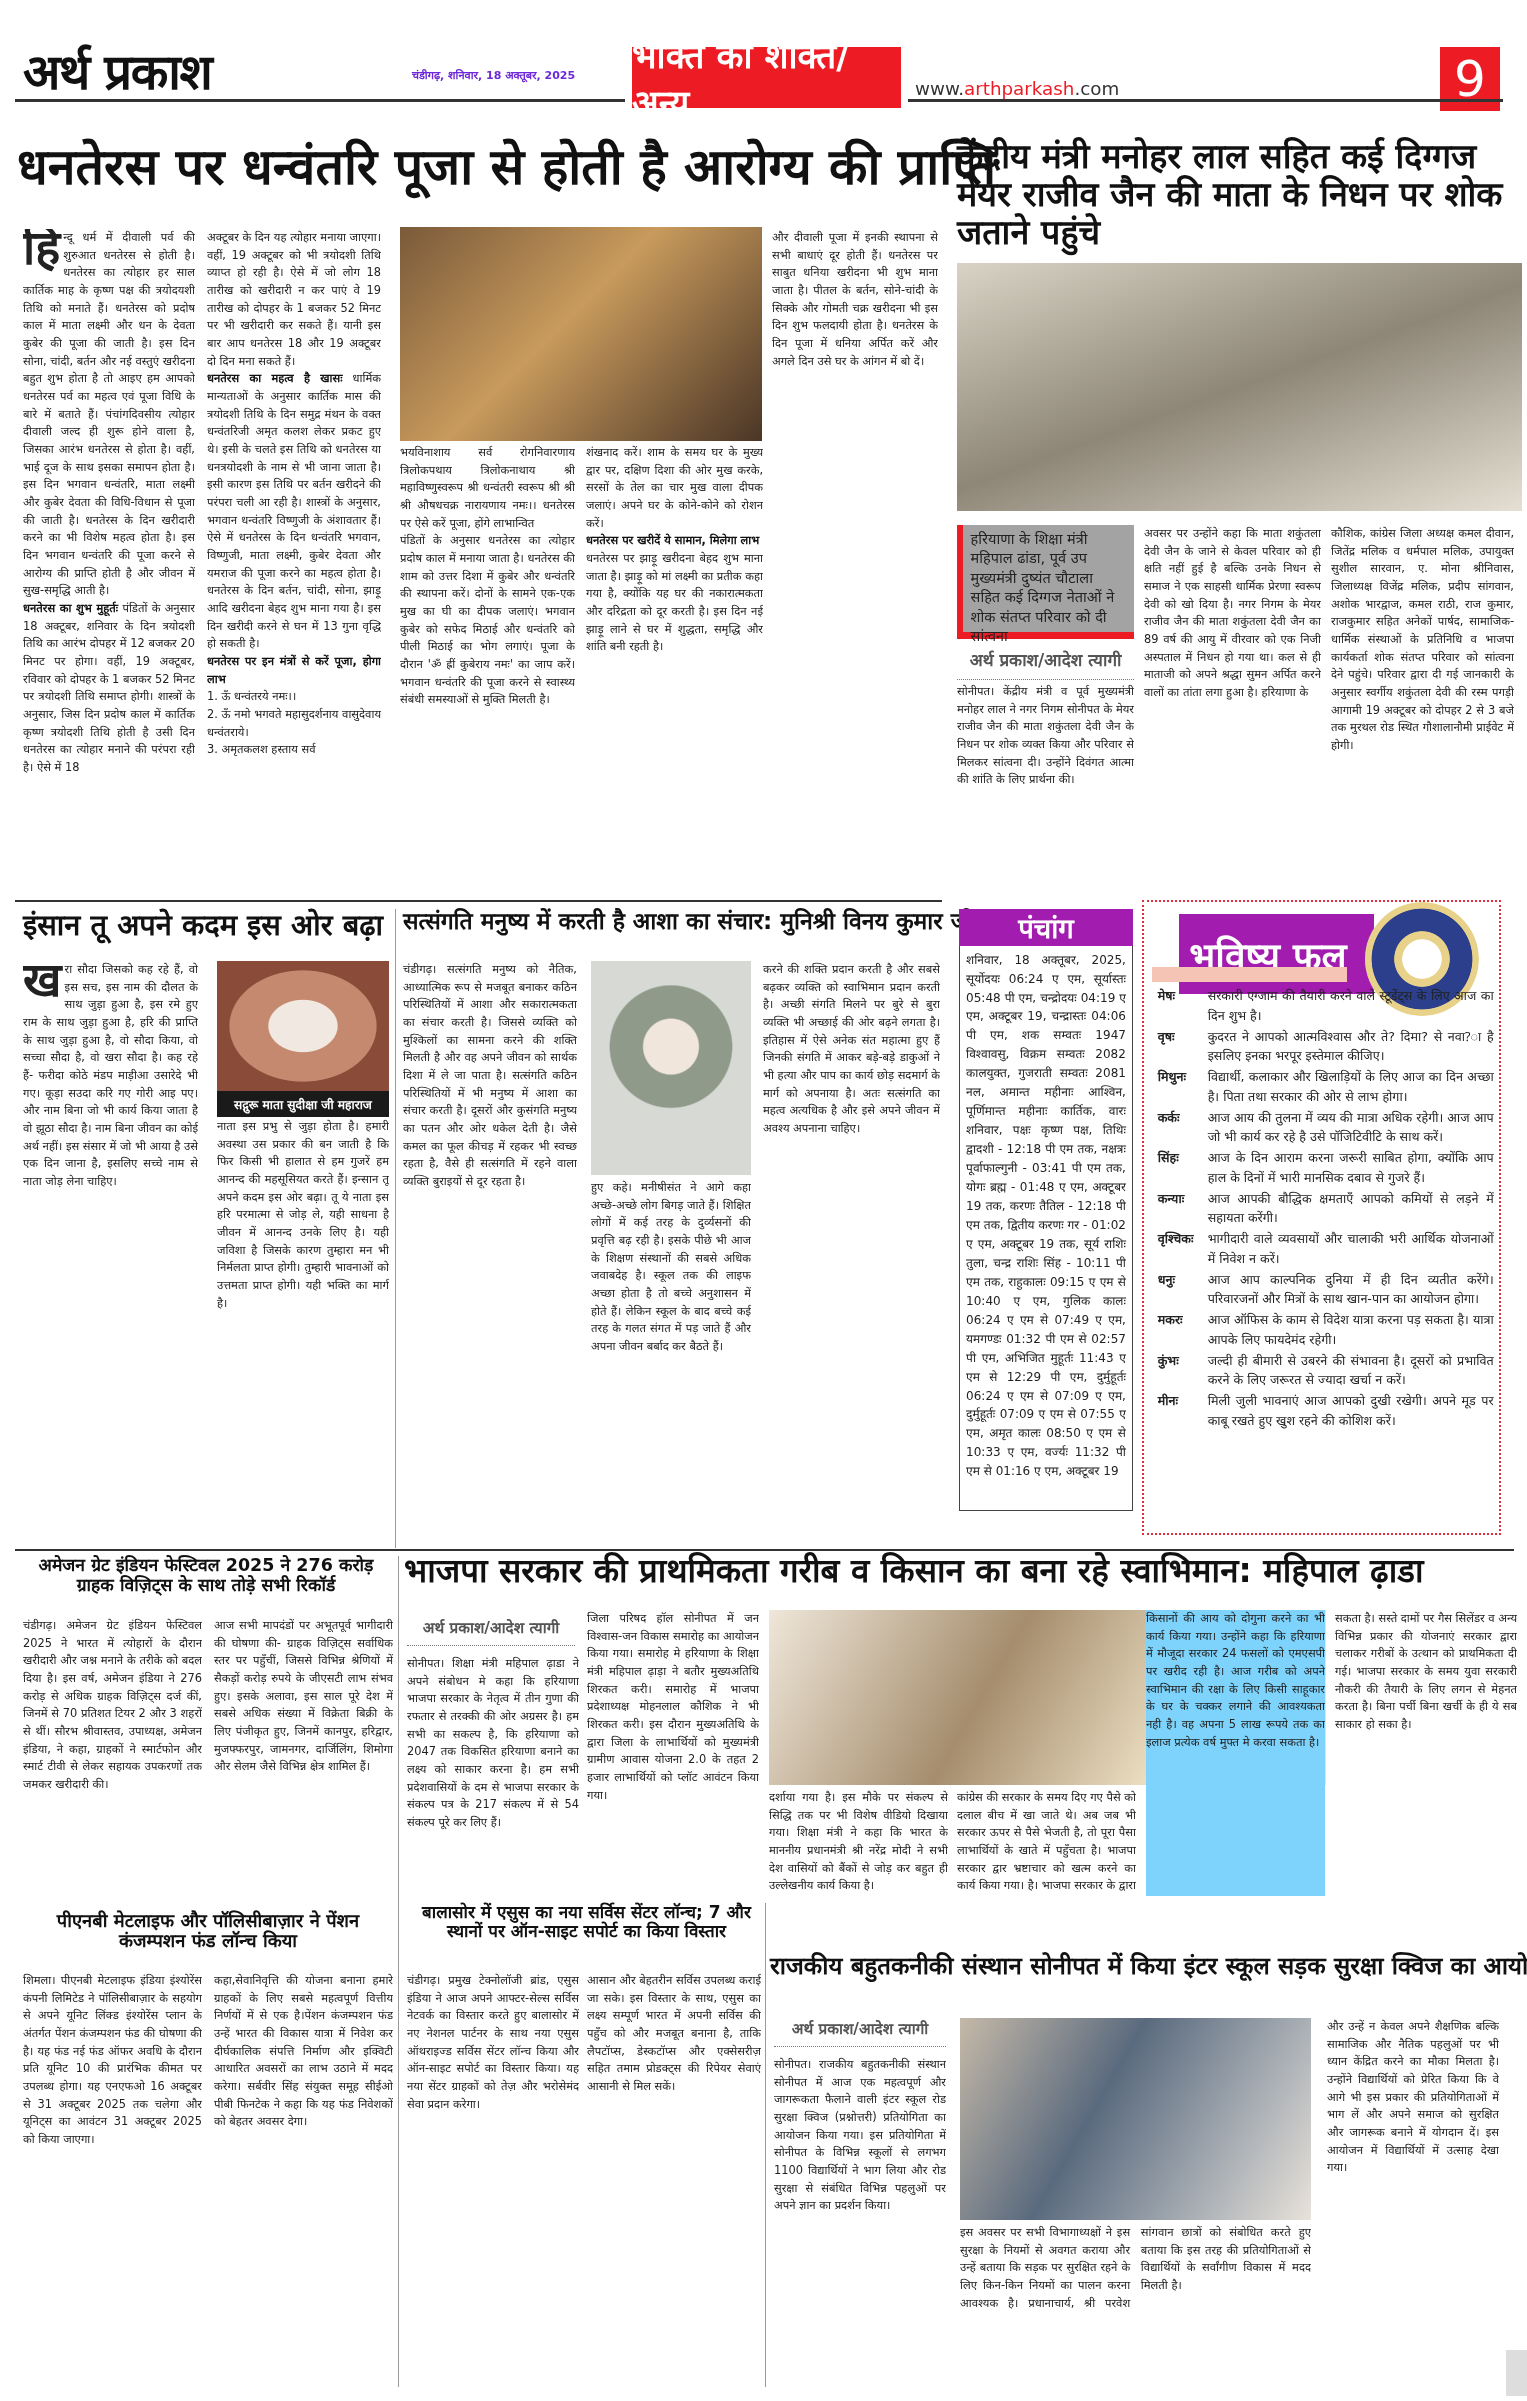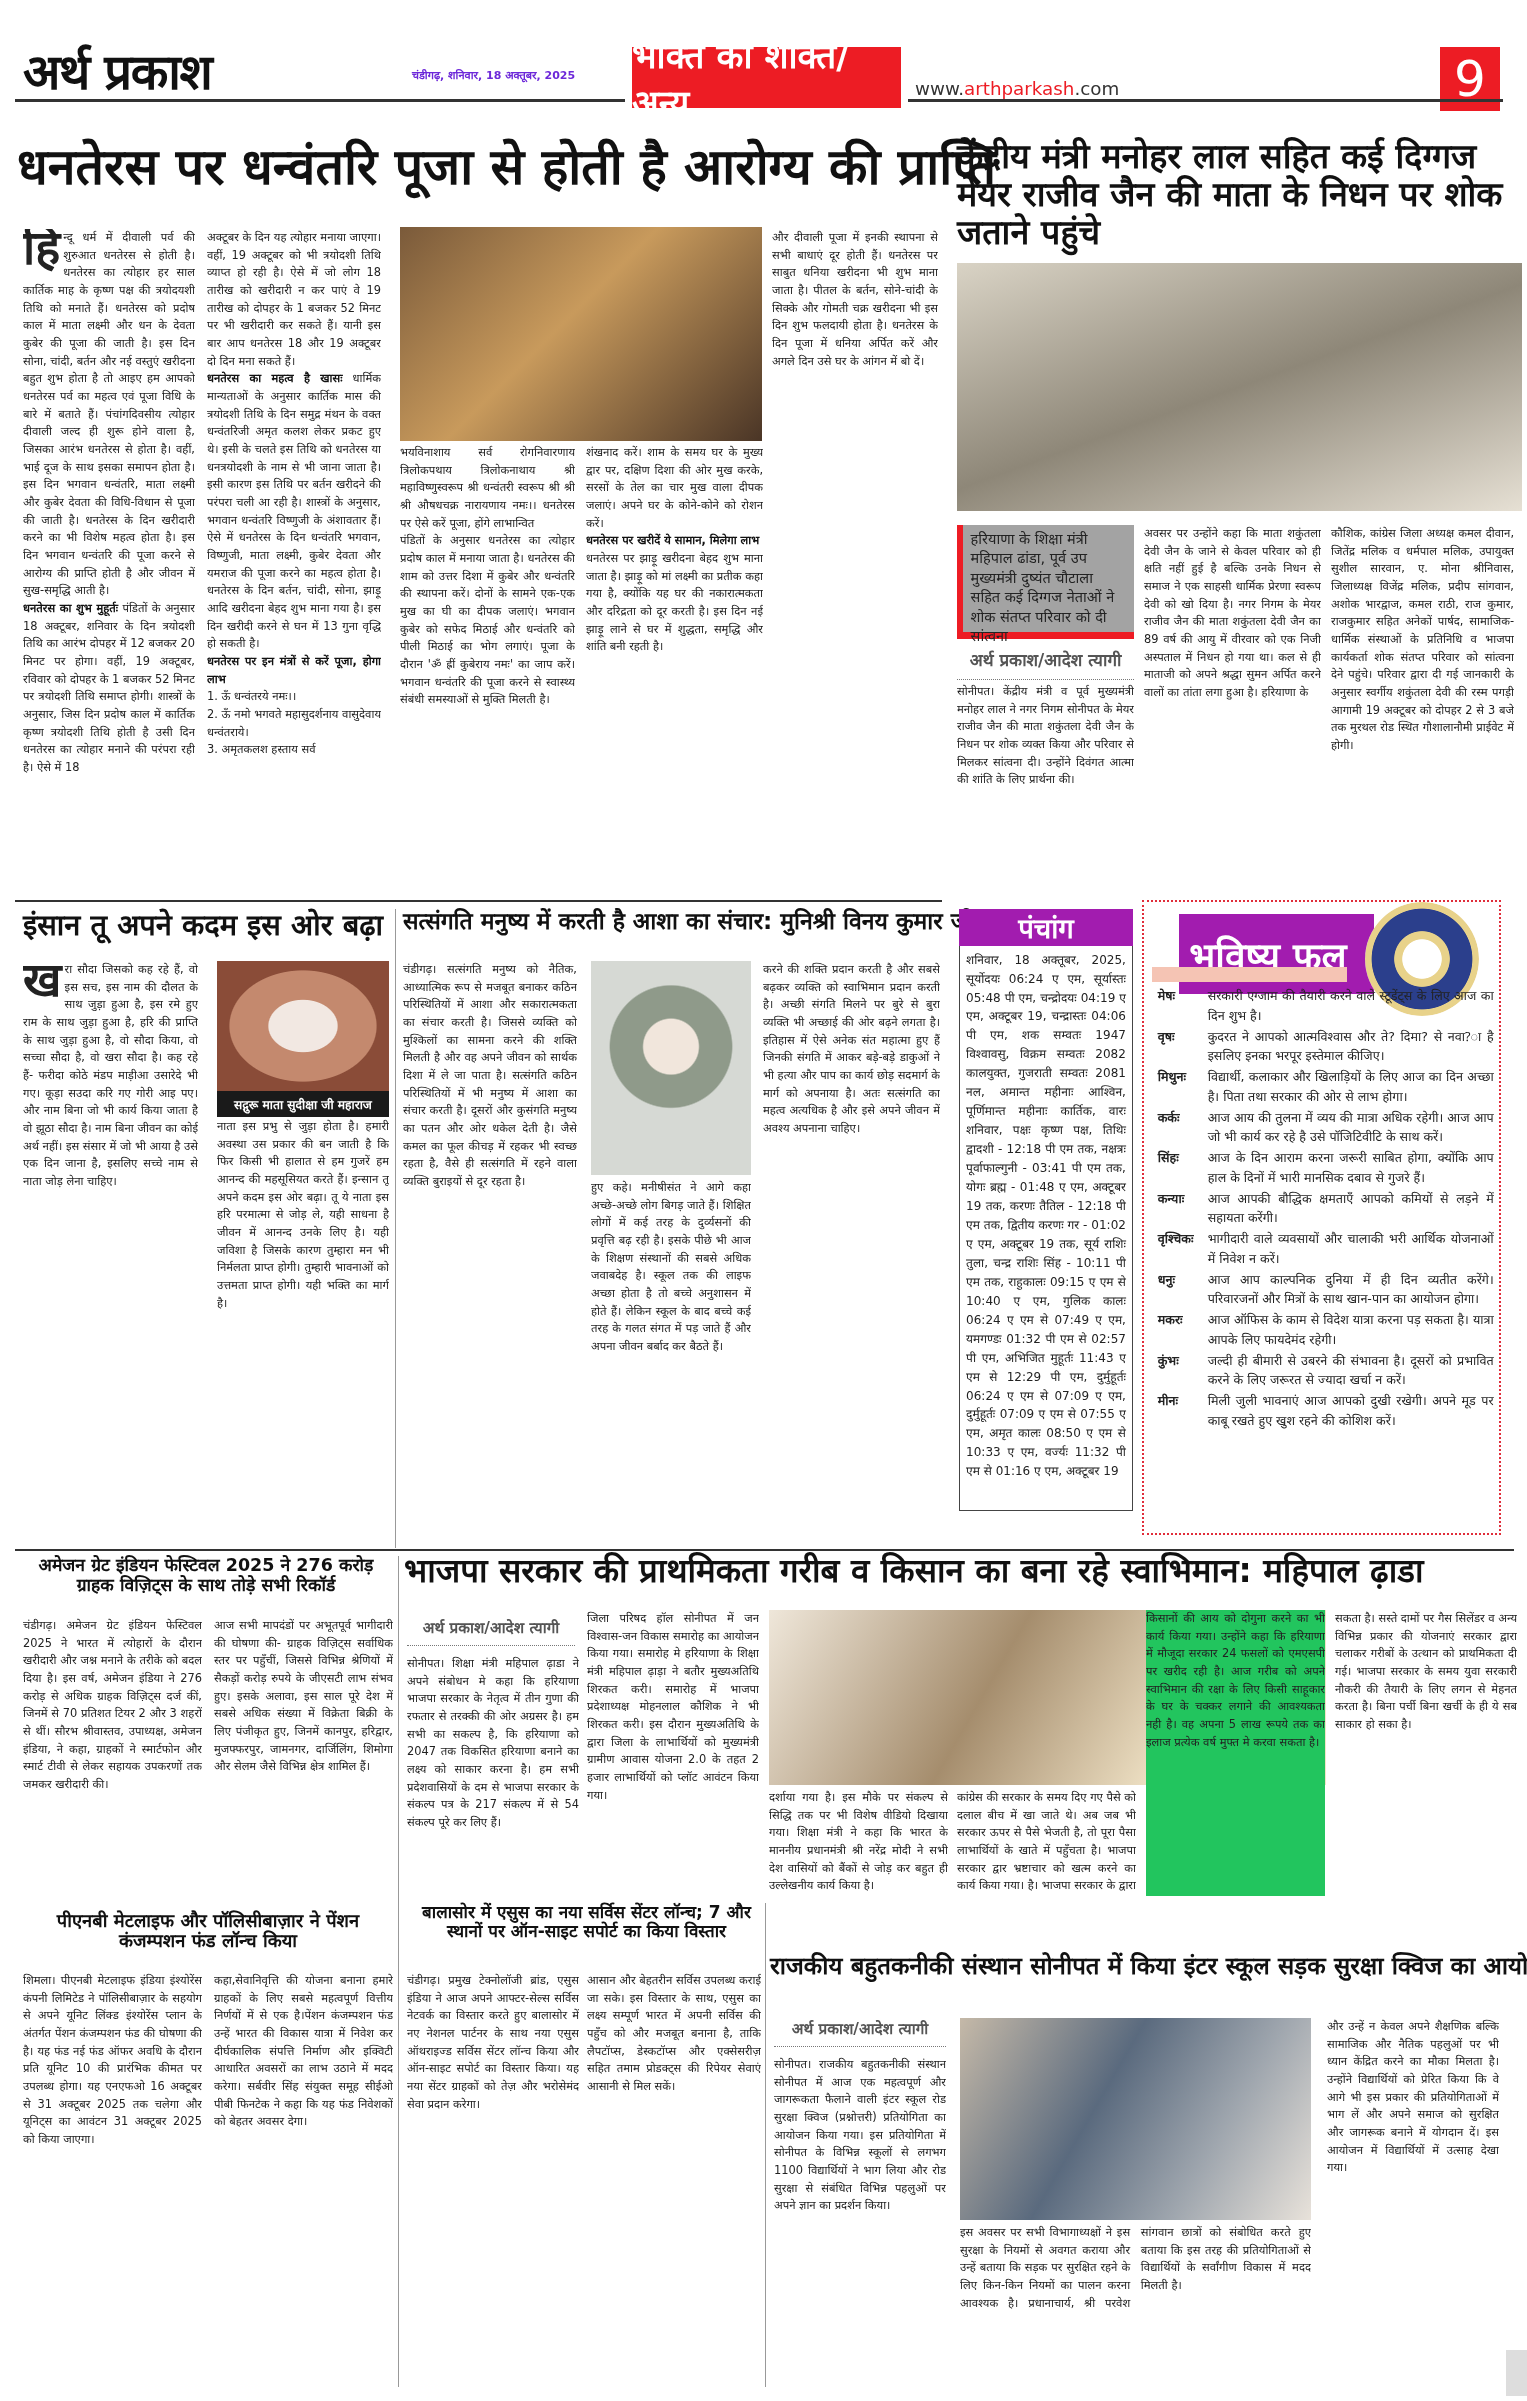--- a/index.html
+++ b/index.html
@@ -154,21 +154,21 @@
 <div class="abs col-text" style="left:214px; top:1972px; width:179px; height:412px;">कहा,सेवानिवृत्ति की योजना बनाना हमारे ग्राहकों के लिए सबसे महत्वपूर्ण वित्तीय निर्णयों में से एक है।पेंशन कंजम्पशन फंड उन्हें भारत की विकास यात्रा में निवेश कर दीर्घकालिक संपत्ति निर्माण और इक्विटी आधारित अवसरों का लाभ उठाने में मदद करेगा। सर्बवीर सिंह संयुक्त समूह सीईओ पीबी फिनटेक ने कहा कि यह फंड निवेशकों को बेहतर अवसर देगा।</div>
 <div class="abs vline" style="left:398px; top:1556px; height:831px;"></div>
 
 <div class="abs headline" style="left:404px; top:1553px; width:1114px; font-size:33px; white-space:nowrap;">भाजपा सरकार की प्राथमिकता गरीब व किसान का बना रहे स्वाभिमान: महिपाल ढ़ाडा</div>
 <div class="abs byline" style="left:407px; top:1617px; width:168px; font-size:15.3px;">अर्थ प्रकाश/आदेश त्यागी</div>
 <div class="abs col-text" style="left:407px; top:1655px; width:172px; height:236px;">सोनीपत। शिक्षा मंत्री महिपाल ढ़ाडा ने अपने संबोधन मे कहा कि हरियाणा भाजपा सरकार के नेतृत्व में तीन गुणा की रफतार से तरक्की की ओर अग्रसर है। हम सभी का सकल्प है, कि हरियाणा को 2047 तक विकसित हरियाणा बनाने का लक्ष्य को साकार करना है। हम सभी प्रदेशवासियों के दम से भाजपा सरकार के संकल्प पत्र के 217 संकल्प में से 54 संकल्प पूरे कर लिए हैं।</div>
 <div class="abs col-text" style="left:587px; top:1610px; width:172px; height:282px;">जिला परिषद हॉल सोनीपत में जन विश्वास-जन विकास समारोह का आयोजन किया गया। समारोह मे हरियाणा के शिक्षा मंत्री महिपाल ढ़ाड़ा ने बतौर मुख्यअतिथि शिरकत करी। समारोह में भाजपा प्रदेशाध्यक्ष मोहनलाल कौशिक ने भी शिरकत करी। इस दौरान मुख्यअतिथि के द्वारा जिला के लाभार्थियों को मुख्यमंत्री ग्रामीण आवास योजना 2.0 के तहत 2 हजार लाभार्थियों को प्लॉट आवंटन किया गया।</div>
 <div class="abs photo crowd" style="left:769px; top:1610px; width:557px; height:175px;"></div>
 <div class="abs col-text" style="left:769px; top:1789px; width:179px; height:107px;">दर्शाया गया है। इस मौके पर संकल्प से सिद्धि तक पर भी विशेष वीडियो दिखाया गया। शिक्षा मंत्री ने कहा कि भारत के माननीय प्रधानमंत्री श्री नरेंद्र मोदी ने सभी देश वासियों को बैंकों से जोड़ कर बहुत ही उल्लेखनीय कार्य किया है।</div>
 <div class="abs col-text" style="left:957px; top:1789px; width:179px; height:107px;">कांग्रेस की सरकार के समय दिए गए पैसे को दलाल बीच में खा जाते थे। अब जब भी सरकार ऊपर से पैसे भेजती है, तो पूरा पैसा लाभार्थियों के खाते में पहुँचता है। भाजपा सरकार द्वार भ्रष्टाचार को खत्म करने का कार्य किया गया। है। भाजपा सरकार के द्वारा</div>
-<div class="abs col-text" style="left:1146px; top:1610px; width:179px; height:286px; background:#22c55e;">किसानों की आय को दोगुना करने का भी कार्य किया गया। उन्होंने कहा कि हरियाणा में मौजूदा सरकार 24 फसलों को एमएसपी पर खरीद रही है। आज गरीब को अपने स्वाभिमान की रक्षा के लिए किसी साहूकार के घर के चक्कर लगाने की आवश्यकता नही है। वह अपना 5 लाख रूपये तक का इलाज प्रत्येक वर्ष मुफ्त मे करवा सकता है।</div>
+<div class="abs col-text" style="left:1146px; top:1610px; width:179px; height:286px; background:#7dd3fc;">किसानों की आय को दोगुना करने का भी कार्य किया गया। उन्होंने कहा कि हरियाणा में मौजूदा सरकार 24 फसलों को एमएसपी पर खरीद रही है। आज गरीब को अपने स्वाभिमान की रक्षा के लिए किसी साहूकार के घर के चक्कर लगाने की आवश्यकता नही है। वह अपना 5 लाख रूपये तक का इलाज प्रत्येक वर्ष मुफ्त मे करवा सकता है।</div>
 <div class="abs col-text" style="left:1335px; top:1610px; width:182px; height:286px;">सकता है। सस्ते दामों पर गैस सिलेंडर व अन्य विभिन्न प्रकार की योजनाएं सरकार द्वारा चलाकर गरीबों के उत्थान को प्राथमिकता दी गई। भाजपा सरकार के समय युवा सरकारी नौकरी की तैयारी के लिए लगन से मेहनत करता है। बिना पर्ची बिना खर्ची के ही ये सब साकार हो सका है।</div>
 
 <div class="abs headline" style="left:407px; top:1903px; width:359px; font-size:17px; text-align:center;">बालासोर में एसुस का नया सर्विस सेंटर लॉन्च; 7 और स्थानों पर ऑन-साइट सपोर्ट का किया विस्तार</div>
 <div class="abs col-text" style="left:407px; top:1972px; width:172px; height:412px;">चंडीगढ़। प्रमुख टेक्नोलॉजी ब्रांड, एसुस इंडिया ने आज अपने आफ्टर-सेल्स सर्विस नेटवर्क का विस्तार करते हुए बालासोर में नए नेशनल पार्टनर के साथ नया एसुस ऑथराइज्ड सर्विस सेंटर लॉन्च किया और ऑन-साइट सपोर्ट का विस्तार किया। यह नया सेंटर ग्राहकों को तेज़ और भरोसेमंद सेवा प्रदान करेगा।</div>
 <div class="abs col-text" style="left:587px; top:1972px; width:174px; height:412px;">आसान और बेहतरीन सर्विस उपलब्ध कराई जा सके। इस विस्तार के साथ, एसुस का लक्ष्य सम्पूर्ण भारत में अपनी सर्विस की पहुँच को और मजबूत बनाना है, ताकि लैपटॉप्स, डेस्कटॉप्स और एक्सेसरीज़ सहित तमाम प्रोडक्ट्स की रिपेयर सेवाएं आसानी से मिल सकें।</div>
 <div class="abs vline" style="left:765px; top:1903px; height:484px;"></div>
 
 <div class="abs headline" style="left:770px; top:1953px; width:748px; font-size:24px; white-space:nowrap;">राजकीय बहुतकनीकी संस्थान सोनीपत में किया इंटर स्कूल सड़क सुरक्षा क्विज का आयोजन</div>
 <div class="abs byline" style="left:774px; top:2018px; width:172px; font-size:15.3px;">अर्थ प्रकाश/आदेश त्यागी</div>
 <div class="abs col-text" style="left:774px; top:2056px; width:172px; height:328px;">सोनीपत। राजकीय बहुतकनीकी संस्थान सोनीपत में आज एक महत्वपूर्ण और जागरूकता फैलाने वाली इंटर स्कूल रोड सुरक्षा क्विज (प्रश्नोत्तरी) प्रतियोगिता का आयोजन किया गया। इस प्रतियोगिता में सोनीपत के विभिन्न स्कूलों से लगभग 1100 विद्यार्थियों ने भाग लिया और रोड सुरक्षा से संबंधित विभिन्न पहलुओं पर अपने ज्ञान का प्रदर्शन किया।</div>

